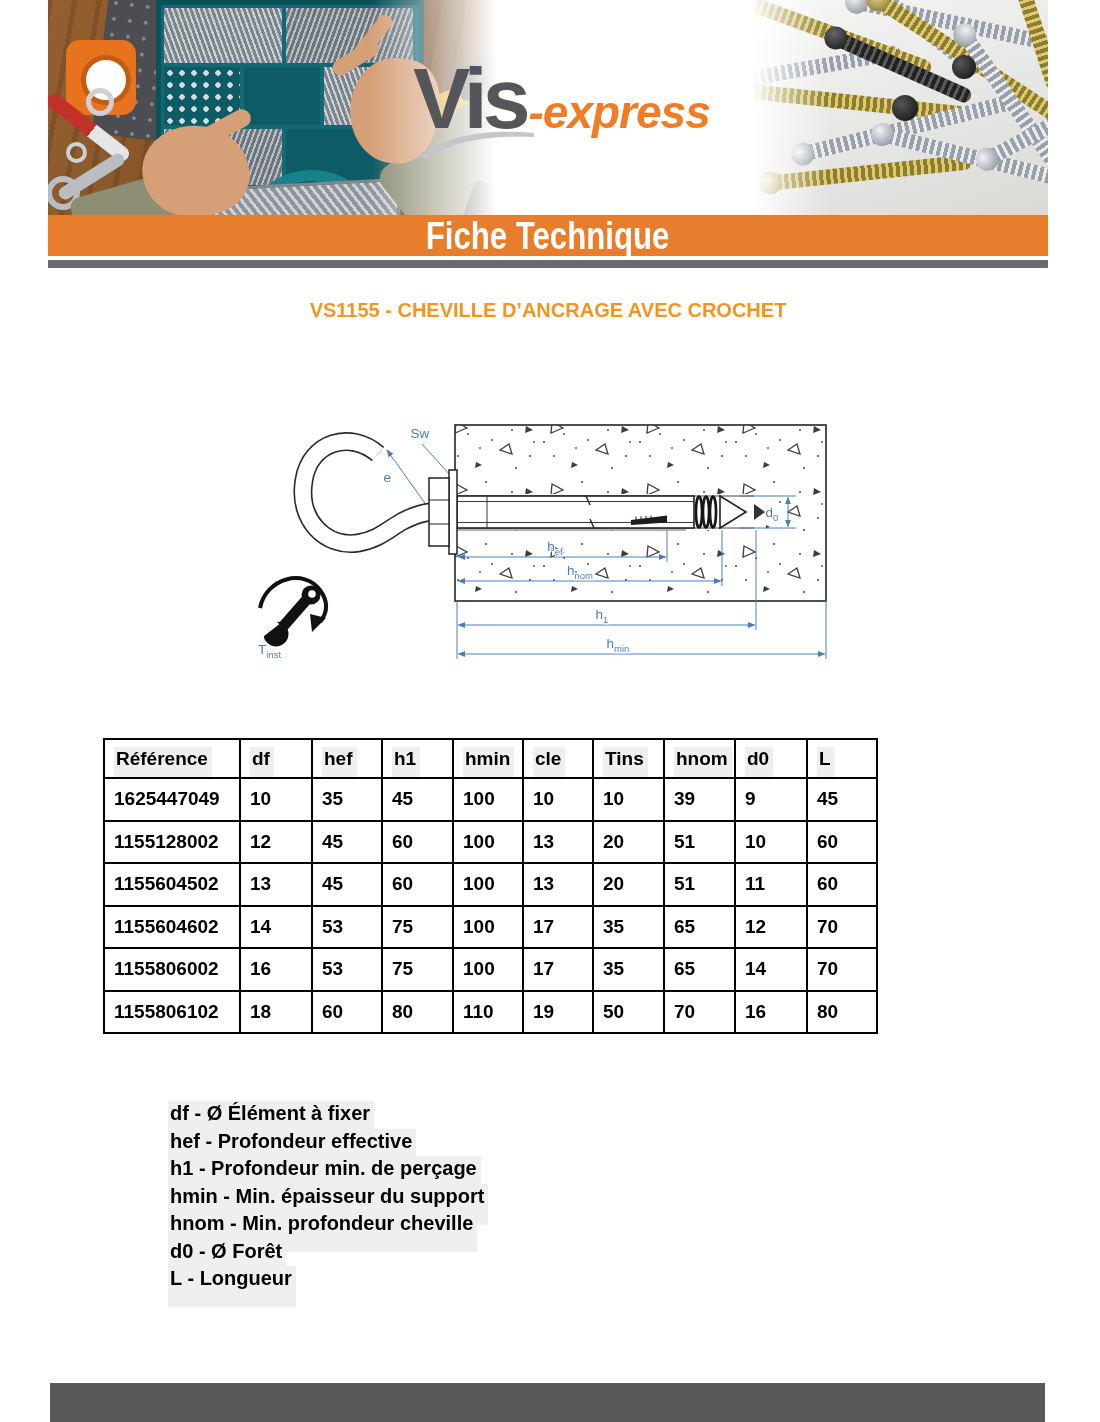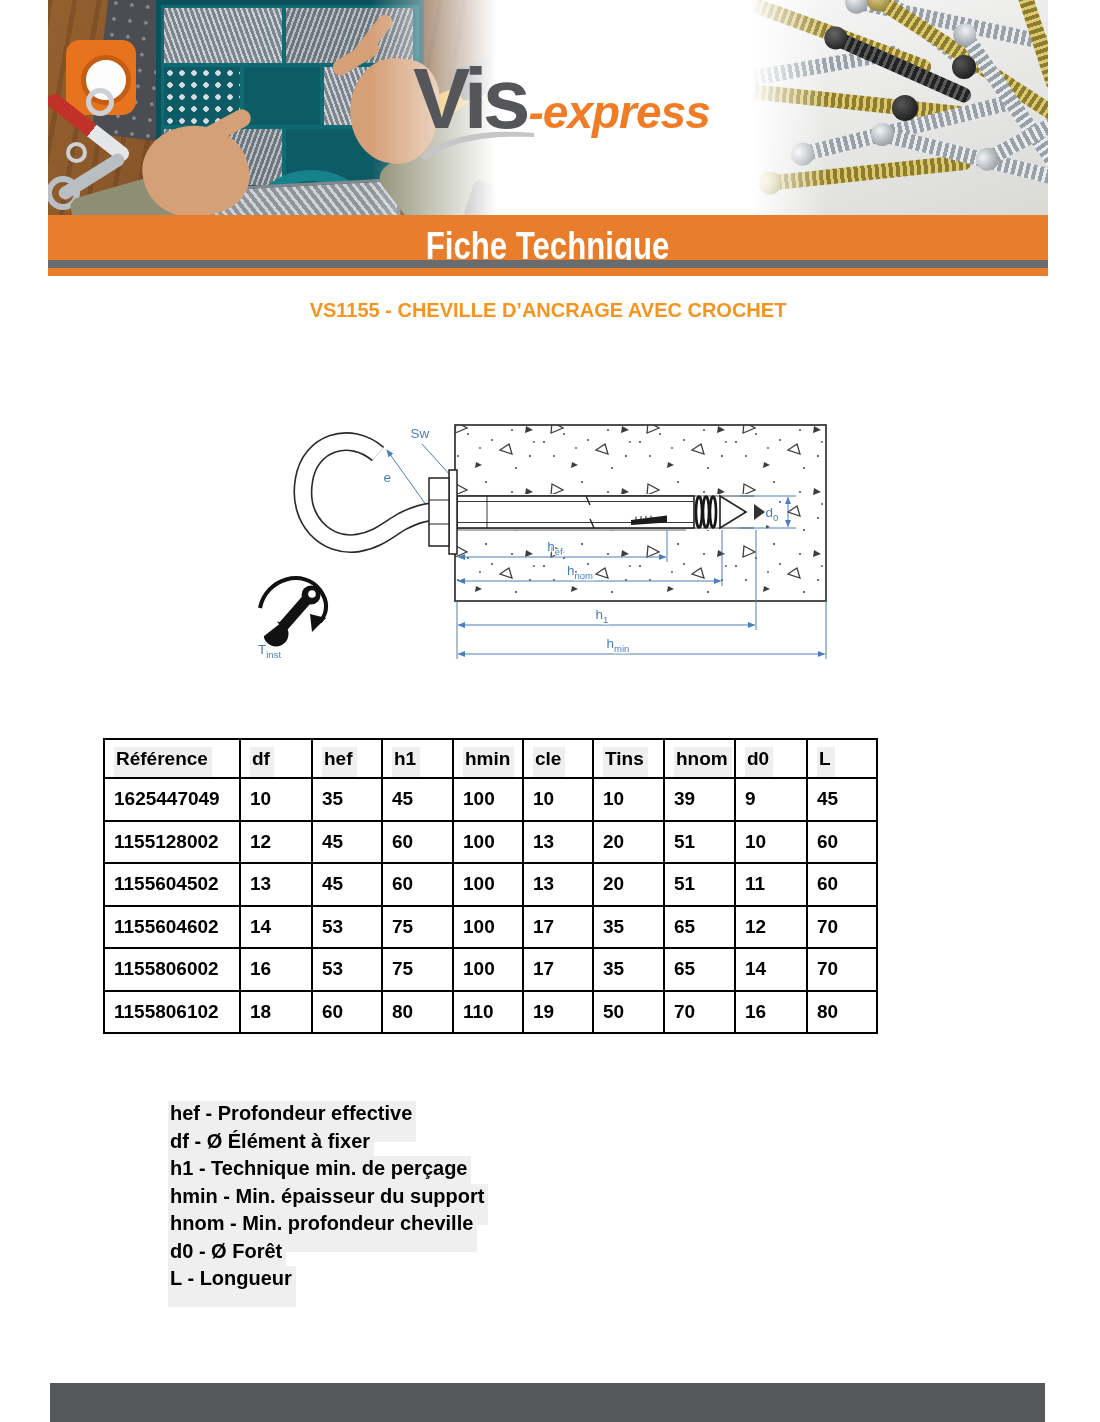--- a/index.html
+++ b/index.html
@@ -26,21 +26,21 @@
   .screw.brass::before{background:radial-gradient(circle at 35% 35%,#e8d98b,#7d6d2a)}
   .screw.darkk{background:repeating-linear-gradient(90deg,#5a5a5a 0 3px,#222 3px 7px)}
   .screw.darkk::before{background:radial-gradient(circle at 35% 35%,#666,#111)}
   
   .logo{position:absolute;left:413px;top:55px;width:300px;height:118px}
   .logo-row{display:flex;align-items:baseline}
   .logo-vis{font-size:86px;font-weight:700;color:var(--logo-gray);letter-spacing:-5px;line-height:1}
   .logo-express{font-size:46px;font-style:italic;font-weight:700;color:var(--logo-orange);letter-spacing:-1px;margin-left:3px}
   .swoosh{position:absolute;left:2px;top:72px;width:122px;height:34px}
   
-  .banner{position:absolute;left:48px;top:215px;width:1000px;height:61px;background:var(--banner-orange);
+  .banner{position:absolute;left:48px;top:215px;width:1000px;height:41px;background:var(--banner-orange);
     display:flex;align-items:center;justify-content:center}
   .banner-text{color:#fff;font-size:38px;font-weight:800;line-height:1;transform:scaleX(.82);white-space:nowrap}
   .divider{position:absolute;left:48px;top:260px;width:1000px;height:8px;background:var(--divider-gray)}
   .title{position:absolute;left:48px;top:297px;width:1000px;text-align:center;
     color:var(--title-orange);font-size:20px;font-weight:700;line-height:26px}
   
   .drawing{position:absolute;left:250px;top:412px}
   .dim{stroke:var(--drawing-blue);stroke-width:1;fill:none}
   .arrowhead{fill:var(--drawing-blue)}
   .dim-label{fill:var(--drawing-blue);font-family:"Liberation Sans",sans-serif;font-size:13.5px;
@@ -327,22 +327,22 @@
         <td>19</td>
         <td>50</td>
         <td>70</td>
         <td>16</td>
         <td>80</td>
       </tr>
     </tbody>
 </table>
 
 <div class="legend">
+    <div><span class="hl">df - Ø Élément à fixer</span></div>
     <div><span class="hl">hef - Profondeur effective</span></div>
-    <div><span class="hl">df - Ø Élément à fixer</span></div>
-    <div><span class="hl">h1 - Technique min. de perçage</span></div>
+    <div><span class="hl">h1 - Profondeur min. de perçage</span></div>
     <div><span class="hl">hmin - Min. épaisseur du support</span></div>
     <div><span class="hl">hnom - Min. profondeur cheville</span></div>
     <div><span class="hl">d0 - Ø Forêt</span></div>
     <div><span class="hl">L - Longueur</span></div>
   </div>
 
 <div class="footer-bar"></div>
 
 </body></html>

